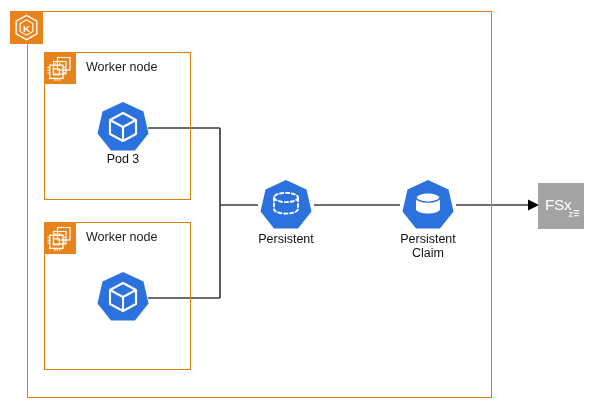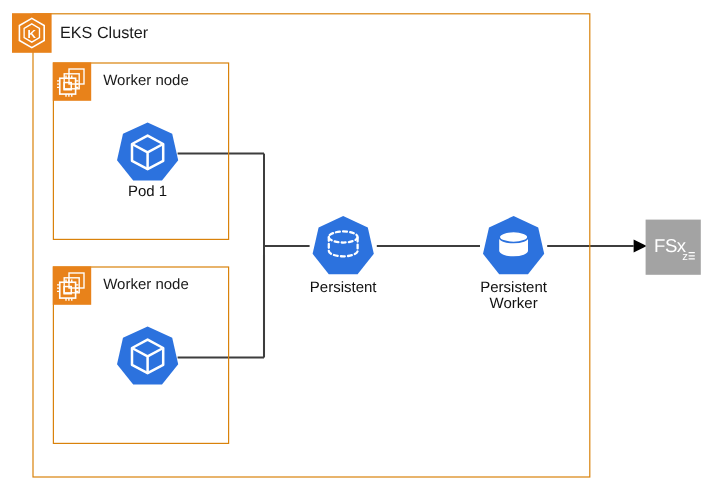--- a/index.html
+++ b/index.html
@@ -79,21 +79,20 @@
 
   <div class="group-box" id="eks-cluster-box"></div>
 
   <div class="corner-tile" id="eks-cluster-icon">
     <svg viewBox="0 0 32 32">
       <polygon points="16,4.2 26,9.9 26,22.1 16,27.8 6,22.1 6,9.9" fill="none" stroke="#ffffff" stroke-width="1.3"></polygon>
       <polygon points="16,8.6 22.2,12.2 22.2,19.8 16,23.4 9.8,19.8 9.8,12.2" fill="none" stroke="#ffffff" stroke-width="1.1"></polygon>
       <text x="16" y="20" text-anchor="middle" fill="#ffffff" font-family="Liberation Sans, sans-serif" font-size="9.5" font-weight="bold">K</text>
     </svg>
   </div>
-  <div class="group-title" id="eks-cluster-title">EKS Cluster</div>
 
   <div class="group-box worker-box" id="worker-node-1-box"></div>
   <div class="corner-tile" id="worker-node-1-icon">
     <svg viewBox="0 0 32 32">
       <g fill="none" stroke="#ffffff" stroke-width="1.15">
         <rect x="13.5" y="5.5" width="12.5" height="12.5"></rect>
         <rect x="9.5" y="9.5" width="12.5" height="12.5"></rect>
         <rect x="5.8" y="13.2" width="13.2" height="13.2" stroke-width="1.35"></rect>
         <rect x="9.4" y="16.8" width="6" height="6" stroke-width="1.25"></rect>
         <path d="M11 13.2 V10.9 M13.4 13.2 V10.9 M15.8 13.2 V10.9
@@ -107,21 +106,21 @@
 
   <div class="k8s-node" id="pod-1-node">
     <svg viewBox="0 0 56 56">
       <polygon points="28,3 48.5,12.5 53.5,34.5 40,51.5 16,51.5 2.5,34.5 7.5,12.5" fill="#2C72DE"></polygon>
       <g fill="none" stroke="#ffffff" stroke-width="2.1" stroke-linejoin="round">
         <polygon points="28,14 41,21 41,35 28,42 15,35 15,21"></polygon>
         <path d="M15 21 L28 28 L41 21 M28 28 V42"></path>
       </g>
     </svg>
   </div>
-  <div class="node-label" id="pod-1-label">Pod 1</div>
+  <div class="node-label" id="pod-1-label">Pod 3</div>
 
   <div class="group-box worker-box" id="worker-node-2-box"></div>
   <div class="corner-tile" id="worker-node-2-icon">
     <svg viewBox="0 0 32 32">
       <g fill="none" stroke="#ffffff" stroke-width="1.15">
         <rect x="13.5" y="5.5" width="12.5" height="12.5"></rect>
         <rect x="9.5" y="9.5" width="12.5" height="12.5"></rect>
         <rect x="5.8" y="13.2" width="13.2" height="13.2" stroke-width="1.35"></rect>
         <rect x="9.4" y="16.8" width="6" height="6" stroke-width="1.25"></rect>
         <path d="M11 13.2 V10.9 M13.4 13.2 V10.9 M15.8 13.2 V10.9
@@ -158,21 +157,21 @@
 
   <div class="k8s-node" id="pv-node">
     <svg viewBox="0 0 56 56">
       <polygon points="28,3 48.5,12.5 53.5,34.5 40,51.5 16,51.5 2.5,34.5 7.5,12.5" fill="#2C72DE"></polygon>
       <path d="M16 20.5 V32 A12 4.6 0 0 0 40 32 V20.5 A12 4.6 0 0 0 16 20.5 Z" fill="#ffffff"></path>
       <ellipse cx="28" cy="20.5" rx="12" ry="4.6" fill="#ffffff" stroke="#2C72DE" stroke-width="1.4"></ellipse>
     </svg>
   </div>
   <div class="node-label" id="pv-label">
     <span>Persistent</span><br>
-    <span>Worker</span>
+    <span>Claim</span>
   </div>
 
   <div id="fsx-node">
     <svg viewBox="0 0 46 46">
       <text x="7" y="27" fill="#ffffff" font-family="Liberation Sans, sans-serif" font-size="15.5" letter-spacing="-0.4">FSx</text>
       <text x="30.5" y="33.5" fill="#ffffff" font-family="Liberation Sans, sans-serif" font-size="9.5">z</text>
       <g stroke="#ffffff" stroke-width="1.05" stroke-linecap="round">
         <path d="M36.2 27.6 H40.6"></path>
         <path d="M36.2 30.2 H40.6"></path>
         <path d="M36.2 32.8 H40.6"></path>

